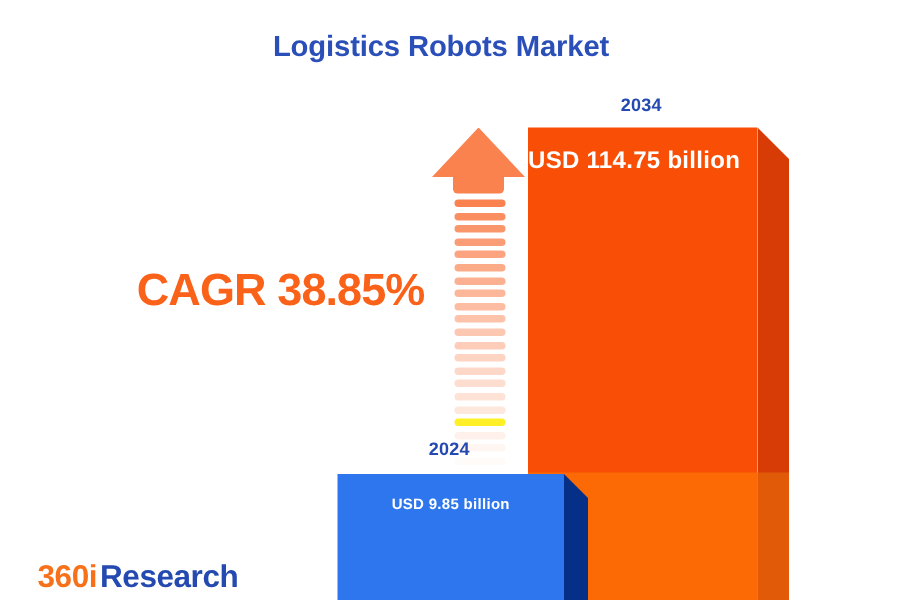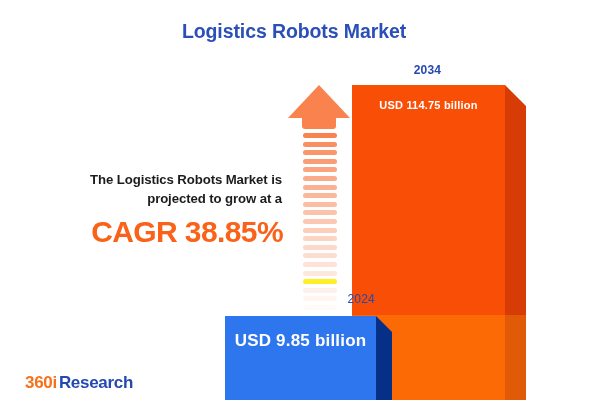--- a/index.html
+++ b/index.html
@@ -44,23 +44,23 @@
   #bar-2032-front {
     position:absolute; left:0; top:0; width:153px; height:320px;
     background:#f94e06;
   }
   #bar-2032-front-lower {
     position:absolute; left:0; top:230px; width:153px; height:90px;
     background:#fc6a05;
   }
   #bar-2032-value {
     position:absolute; left:0; top:14px; width:153px;
-    text-align:center;
+    text-align:left;
     color:#ffffff;
-    font-size:11px;
+    font-size:16px;
     font-weight:bold;
     letter-spacing:0.2px;
     white-space:nowrap;
   }
   #label-2032 {
     position:absolute; left:347px; top:59px; width:153px;
     text-align:center;
     color:#2449b0;
     font-size:12px;
     font-weight:bold;
@@ -75,31 +75,31 @@
     clip-path: polygon(0 0, 100% 16px, 100% 100%, 0 100%);
   }
   #bar-2024-front {
     position:absolute; left:0; top:0; width:151px; height:89px;
     background:#2e76ee;
   }
   #bar-2024-value {
     position:absolute; left:0; top:15px; width:151px;
     text-align:center;
     color:#ffffff;
-    font-size:17px;
+    font-size:10px;
     font-weight:bold;
     letter-spacing:0.2px;
     white-space:nowrap;
   }
   #label-2024 {
     position:absolute; left:220px; top:288px; width:151px;
-    text-align:right;
+    text-align:center;
     color:#2449b0;
     font-size:12px;
-    font-weight:normal;
+    font-weight:bold;
     letter-spacing:0.2px;
   }
 
   
   #growth-arrow { position:absolute; left:283px; top:80px; width:62px; height:212px; }
   #arrow-head {
     position:absolute; left:0; top:0; width:62px; height:33px;
     background:#f9824f;
     clip-path: polygon(50% 0, 100% 100%, 0 100%);
   }
@@ -129,21 +129,21 @@
   #cagr-value {
     margin-top:7px;
     font-size:30px;
     font-weight:bold;
     color:#fa6219;
     letter-spacing:-0.6px;
     white-space:nowrap;
   }
 
   
-  #logo { position:absolute; left:20px; top:369px; font-size:17px; font-weight:bold; letter-spacing:-0.3px; white-space:nowrap; }
+  #logo { position:absolute; left:20px; top:369px; font-size:21px; font-weight:bold; letter-spacing:-0.3px; white-space:nowrap; }
   #logo-360i { color:#f7711a; }
   #logo-research { color:#2449b0; }
 </style>
 </head>
 <body>
 
 <div id="stage">
 
   <div id="chart-title">Logistics Robots Market</div>
 
@@ -188,24 +188,20 @@
 
   <div id="label-2024">2024</div>
 
   <div id="bar-2024-group">
     <div id="bar-2024-side"></div>
     <div id="bar-2024-front"></div>
     <div id="bar-2024-value">USD 9.85 billion</div>
   </div>
 
   <div id="cagr-block">
-    <div id="cagr-lead">
-      <span>The Logistics Robots Market is</span><br>
-      <span>projected to grow at a</span>
-    </div>
     <div id="cagr-value">CAGR 38.85%</div>
   </div>
 
   <div id="logo">
     <span id="logo-360i">360i</span><span id="logo-research">Research</span>
   </div>
 
 </div>
 
 </body></html>

